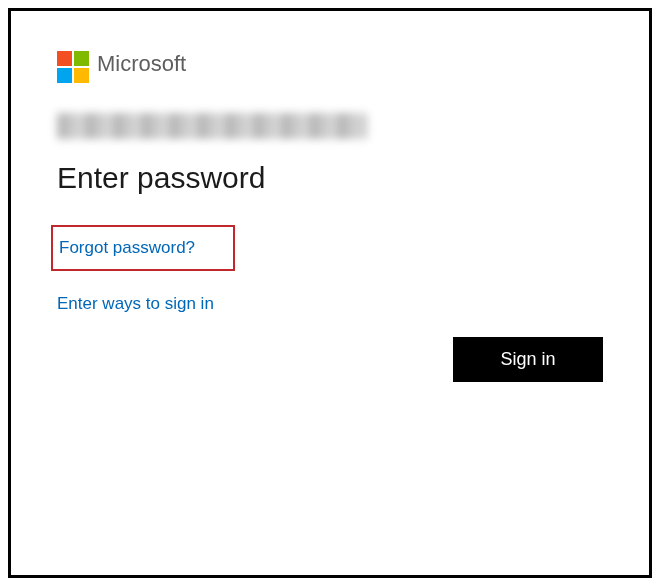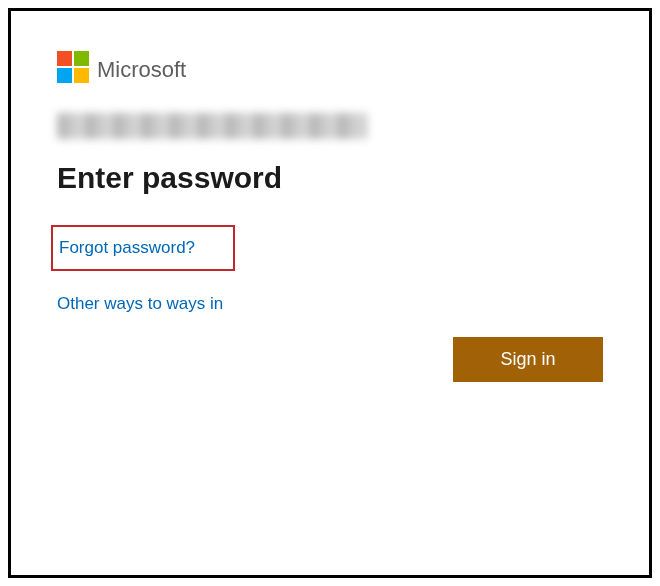--- a/index.html
+++ b/index.html
@@ -14,21 +14,21 @@
       position: absolute;
       top: 8px;
       left: 8px;
       right: 8px;
       bottom: 8px;
       border: 3px solid #000;
       padding: 40px 46px 30px 46px;
     }
     .logo-row {
       display: flex;
-      align-items: flex-end;
+      align-items: flex-start;
       gap: 8px;
       margin-bottom: 30px;
     }
     .ms-logo {
       width: 32px;
       height: 32px;
       display: grid;
       grid-template-columns: 1fr 1fr;
       grid-template-rows: 1fr 1fr;
       gap: 2px;
@@ -46,21 +46,21 @@
     .email-line {
       height: 26px;
       width: 310px;
       border-radius: 2px;
       filter: blur(4px);
       background: repeating-linear-gradient(90deg, #b9b9b9 0 10px, #c9c9c9 10px 18px, #d4d4d4 18px 28px);
       margin-bottom: 22px;
     }
     .heading {
       font-size: 30px;
-      font-weight: 700;
+      font-weight: 400;
       color: #1b1b1b;
       margin-bottom: 30px;
     }
     .password-wrap {
       position: relative;
       margin-bottom: 26px;
     }
     .password-input {
       width: 100%;
       border: none;
@@ -96,21 +96,21 @@
       border: 2.5px solid #c1282d;
       padding: 10px 38px 10px 6px;
       margin-left: -6px;
     }
     .button-row {
       display: flex;
       justify-content: flex-end;
       margin-top: 16px;
     }
     .signin-btn {
-      background: #a16207;
+      background: #000000;
       color: #fff;
       border: none;
       font-size: 18px;
       font-weight: 500;
       padding: 12px 44px;
       cursor: pointer;
       min-width: 150px;
     }
   </style>
 </head>
@@ -133,21 +133,21 @@
   <h1 class="heading">Enter password</h1>
 
 
   <div class="link-row">
     <span class="highlight-box">
       <a class="link">Forgot password?</a>
     </span>
   </div>
 
   <div class="link-row">
-    <a class="link">Other ways to ways in</a>
+    <a class="link">Enter ways to sign in</a>
   </div>
 
 
   <div class="button-row">
     <button class="signin-btn">Sign in</button>
   </div>
 
 </div>
 
 </body></html>

